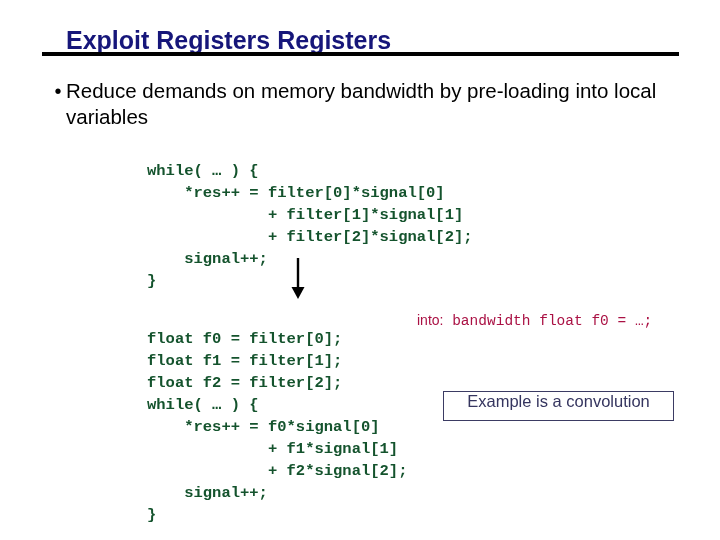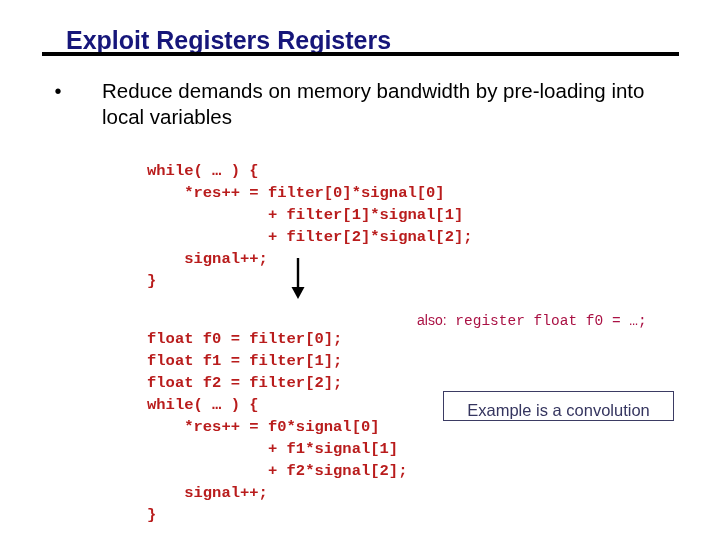--- a/index.html
+++ b/index.html
@@ -56,31 +56,30 @@
     font-size: 20px;
     line-height: 26px;
     text-align: center;
   }
   #bullet-text {
     flex: 1 1 auto;
     font-family: "Liberation Sans", sans-serif;
     font-size: 20.5px;
     line-height: 26px;
     color: #000000;
-    margin-left: 36px;
   }
 
   
   .code-block {
     position: absolute;
     font-family: "Liberation Mono", "DejaVu Sans Mono", monospace;
     font-weight: bold;
     font-size: 15.5px;
     line-height: 22px;
-    color: #b91c1c;
+    color: #14532d;
     white-space: pre;
     letter-spacing: 0px;
   }
   #code-before { left: 147px; top: 144px; }
   #code-after  { left: 147px; top: 312px; }
 
   
   #transform-arrow {
     position: absolute;
     left: 288px;
@@ -110,21 +109,21 @@
   
   #callout-box {
     position: absolute;
     left: 443px;
     top: 391px;
     width: 229px;
     height: 28px;
     border: 1px solid #3b3b63;
     background: #ffffff;
     display: flex;
-    align-items: flex-end;
+    align-items: flex-start;
     justify-content: center;
   }
   #callout-text {
     font-family: "Liberation Sans", sans-serif;
     font-size: 16.5px;
     color: #35355f;
     white-space: nowrap;
   }
 </style>
 </head>
@@ -158,18 +157,18 @@
 float f1 = filter[1];
 float f2 = filter[2];
 while( … ) {
     *res++ = f0*signal[0]
              + f1*signal[1]
              + f2*signal[2];
     signal++;
 }</pre>
 
 <div id="register-note">
-  <span class="note-lead">also:</span><span class="note-code"> register float f0 = …;</span>
+  <span class="note-lead">into:</span><span class="note-code"> bandwidth float f0 = …;</span>
 </div>
 
 <div id="callout-box">
   <span id="callout-text">Example is a convolution</span>
 </div>
 
 </body></html>

